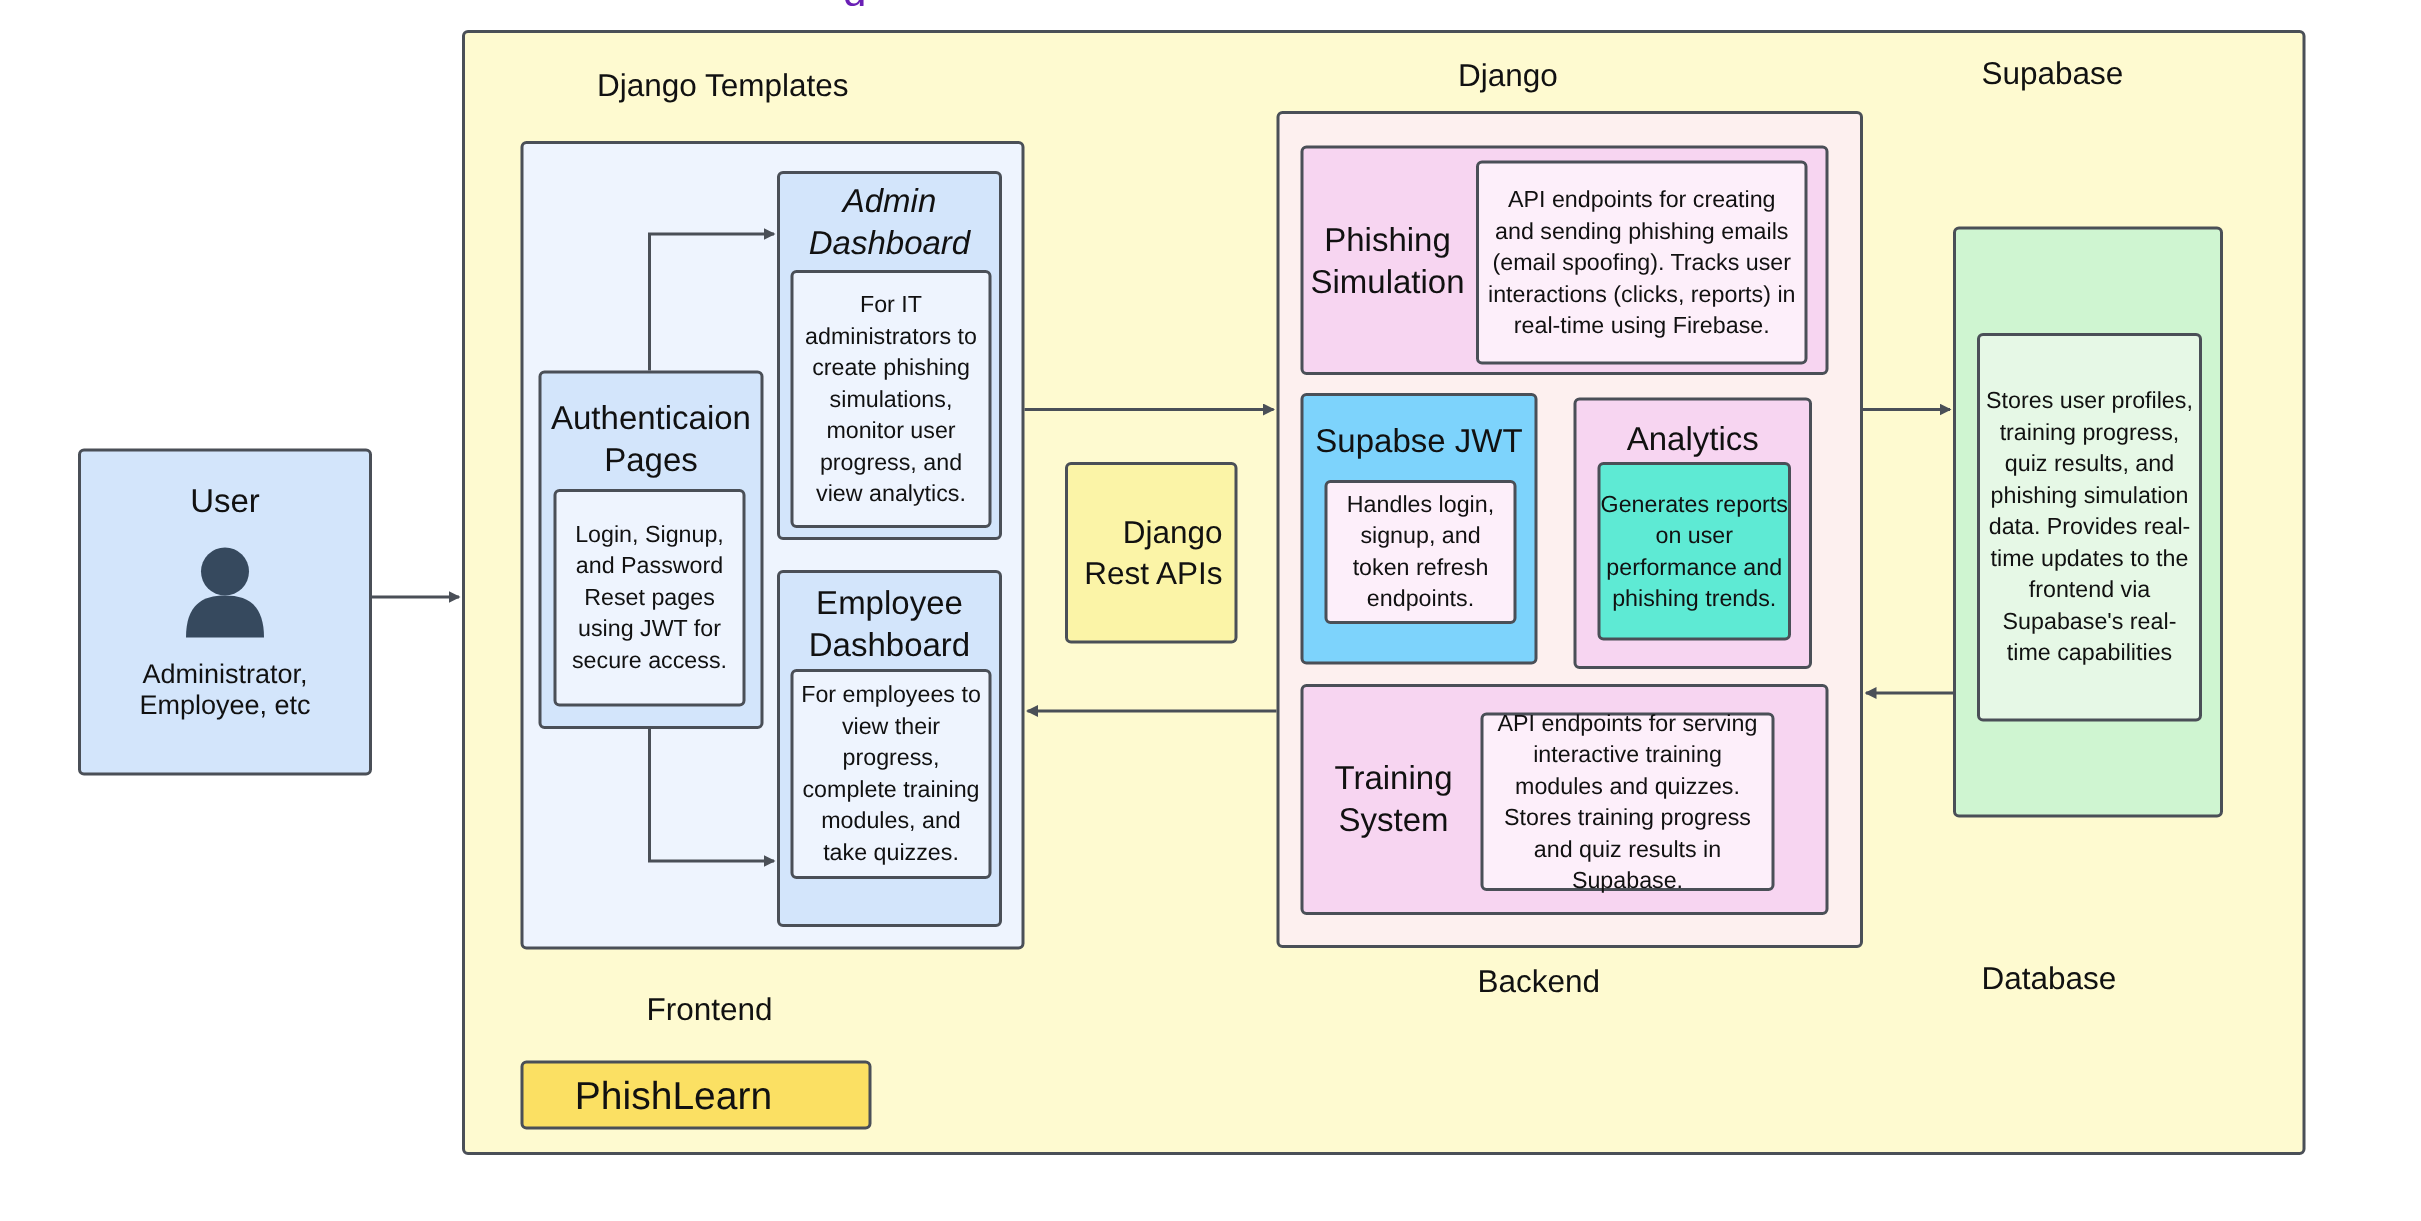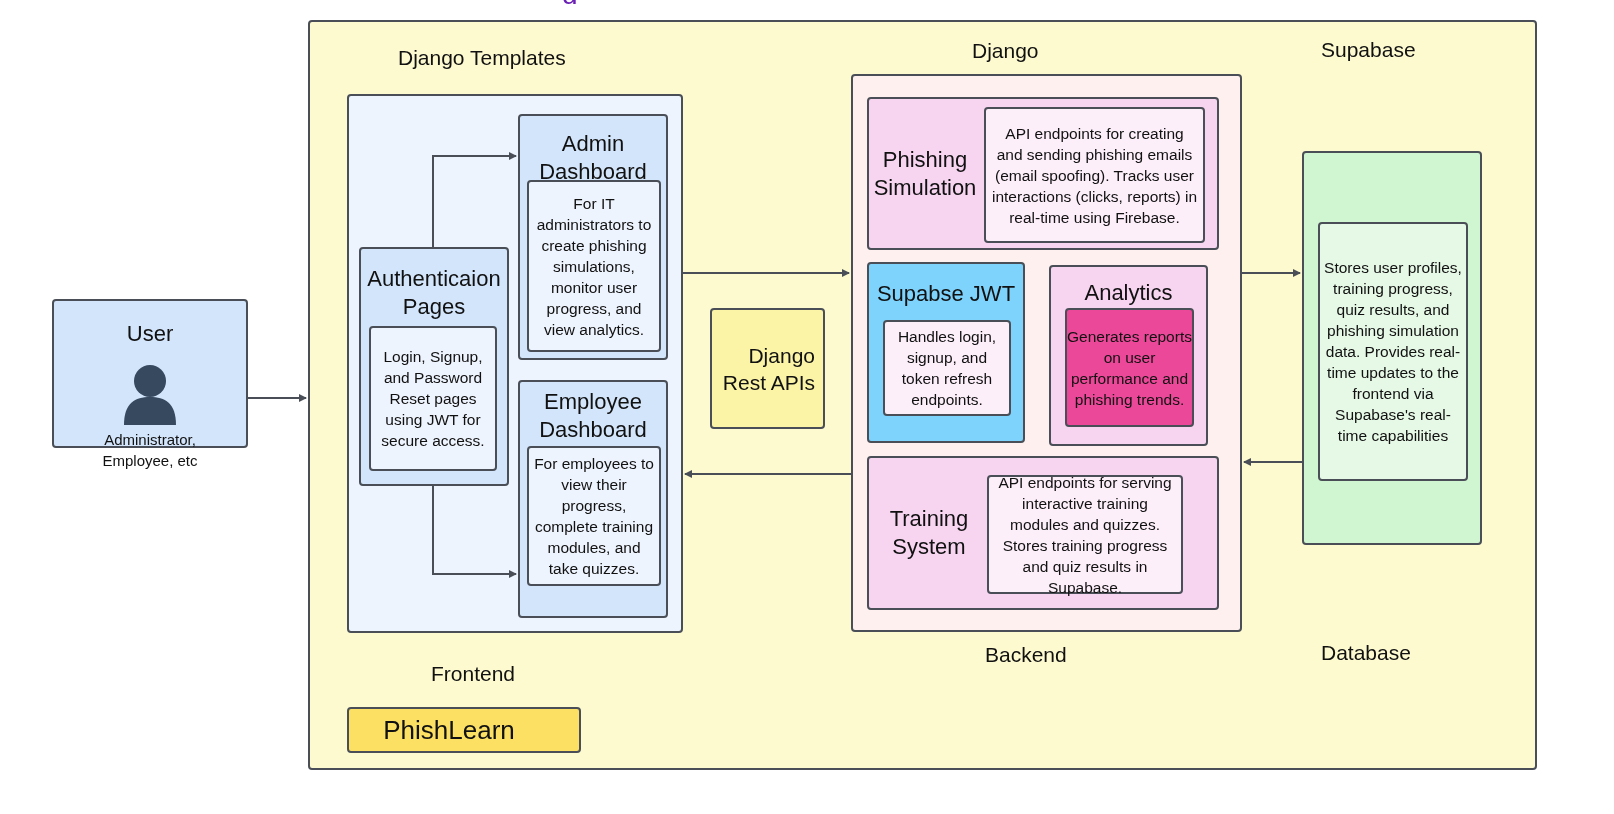--- a/index.html
+++ b/index.html
@@ -12,46 +12,46 @@
   .lbl { position:absolute; text-align:left; font-size:21px; color:#111; }
   .title-big { font-size:22px; line-height:28px; text-align:center; }
   .desc { font-size:15.5px; line-height:21px; text-align:center; color:#111; }
   svg.wires { position:absolute; left:0; top:0; pointer-events:none; }
 </style>
 </head>
 <body>
 
 <div class="abs" style="left:562px; top:-14px; width:20px; height:18px; color:#6a1fb5; font-size:28px; line-height:18px; overflow:hidden;">g</div>
 
-<div class="abs box col" style="left:52px; top:299px; width:196px; height:149px; background:#d3e5fb;">
+<div class="abs box col" style="left:52px; top:299px; width:196px; height:218px; background:#d3e5fb;">
   <div style="margin-top:20px; font-size:22px;">User</div>
   <div style="margin-top:14px; width:58px; height:68px; position:relative;">
     <svg width="58" height="68" viewBox="0 0 58 68">
       <circle cx="29" cy="20" r="16" fill="#36495e"></circle>
       <path d="M3 64 C3 42 14 36 29 36 C44 36 55 42 55 64 Z" fill="#36495e"></path>
     </svg>
   </div>
-  <div style="width:120px; font-size:15px; line-height:21px; text-align:center;">Administrator, Employee, etc</div>
+  <div style="margin-top:10px; width:120px; font-size:18px; line-height:21px; text-align:center;">Administrator, Employee, etc</div>
 </div>
 
 <div class="abs box" style="left:308px; top:20px; width:1229px; height:750px; background:#fefad0;"></div>
 
 <div class="lbl" style="left:398px; top:46px; width:240px;">Django Templates</div>
 <div class="lbl" style="left:972px; top:39px; width:140px;">Django</div>
 <div class="lbl" style="left:1321px; top:38px; width:140px;">Supabase</div>
 
 <div class="abs box" style="left:347px; top:94px; width:336px; height:539px; background:#eef4fe;"></div>
 
 <div class="abs box col" style="left:359px; top:247px; width:150px; height:239px; background:#d3e5fb;">
   <div class="title-big" style="margin-top:16px; width:140px;">Authenticaion Pages</div>
   <div class="abs box center desc" style="left:8px; top:77px; width:128px; height:145px; background:#eef4fe; padding:4px;">Login, Signup, and Password Reset pages using JWT for secure access.</div>
 </div>
 
 <div class="abs box col" style="left:518px; top:114px; width:150px; height:246px; background:#d3e5fb;">
-  <div class="title-big" style="margin-top:14px; width:120px;">Admin Dashboard</div>
+  <div class="title-big" style="margin-top:4px; width:120px;font-style:italic;">Admin Dashboard</div>
   <div class="abs box center desc" style="left:7px; top:64px; width:134px; height:172px; background:#eef4fe; padding:2px 4px;">For IT administrators to create phishing simulations, monitor user progress, and view analytics.</div>
 </div>
 
 <div class="abs box col" style="left:518px; top:380px; width:150px; height:238px; background:#d3e5fb;">
   <div class="title-big" style="margin-top:6px; width:120px;">Employee Dashboard</div>
   <div class="abs box center desc" style="left:7px; top:64px; width:134px; height:140px; background:#eef4fe; padding:2px 4px;">For employees to view their progress, complete training modules, and take quizzes.</div>
 </div>
 
 <div class="lbl" style="left:431px; top:662px; width:160px;">Frontend</div>
 
@@ -66,21 +66,21 @@
   <div class="abs box center desc" style="left:115px; top:8px; width:221px; height:136px; background:#fdeffa; padding:2px 6px;">API endpoints for creating and sending phishing emails (email spoofing). Tracks user interactions (clicks, reports) in real-time using Firebase.</div>
 </div>
 
 <div class="abs box" style="left:867px; top:262px; width:158px; height:181px; background:#7dd3fc;">
   <div class="abs title-big" style="left:0; top:16px; width:154px;">Supabse JWT</div>
   <div class="abs box center desc" style="left:14px; top:56px; width:128px; height:96px; background:#fdeffa; padding:2px 4px;">Handles login, signup, and token refresh endpoints.</div>
 </div>
 
 <div class="abs box" style="left:1049px; top:265px; width:159px; height:181px; background:#f7d5f1;">
   <div class="abs title-big" style="left:0; top:12px; width:155px;">Analytics</div>
-  <div class="abs box center desc" style="left:14px; top:41px; width:129px; height:119px; background:#ec4899; padding:2px 0;">Generates reports on user performance and phishing trends.</div>
+  <div class="abs box center desc" style="left:14px; top:41px; width:129px; height:119px; background:#5eead4; padding:2px 0;">Generates reports on user performance and phishing trends.</div>
 </div>
 
 <div class="abs box" style="left:867px; top:456px; width:352px; height:154px; background:#f7d5f1;">
   <div class="abs center title-big" style="left:0; top:0; width:120px; height:150px; padding:0 20px;">Training System</div>
   <div class="abs box center desc" style="left:118px; top:17px; width:196px; height:119px; background:#fdeffa; padding:2px 4px;">API endpoints for serving interactive training modules and quizzes. Stores training progress and quiz results in Supabase.</div>
 </div>
 
 <div class="lbl" style="left:985px; top:643px; width:140px;">Backend</div>
 
 <div class="abs box" style="left:1302px; top:151px; width:180px; height:394px; background:#cff5d1;">

